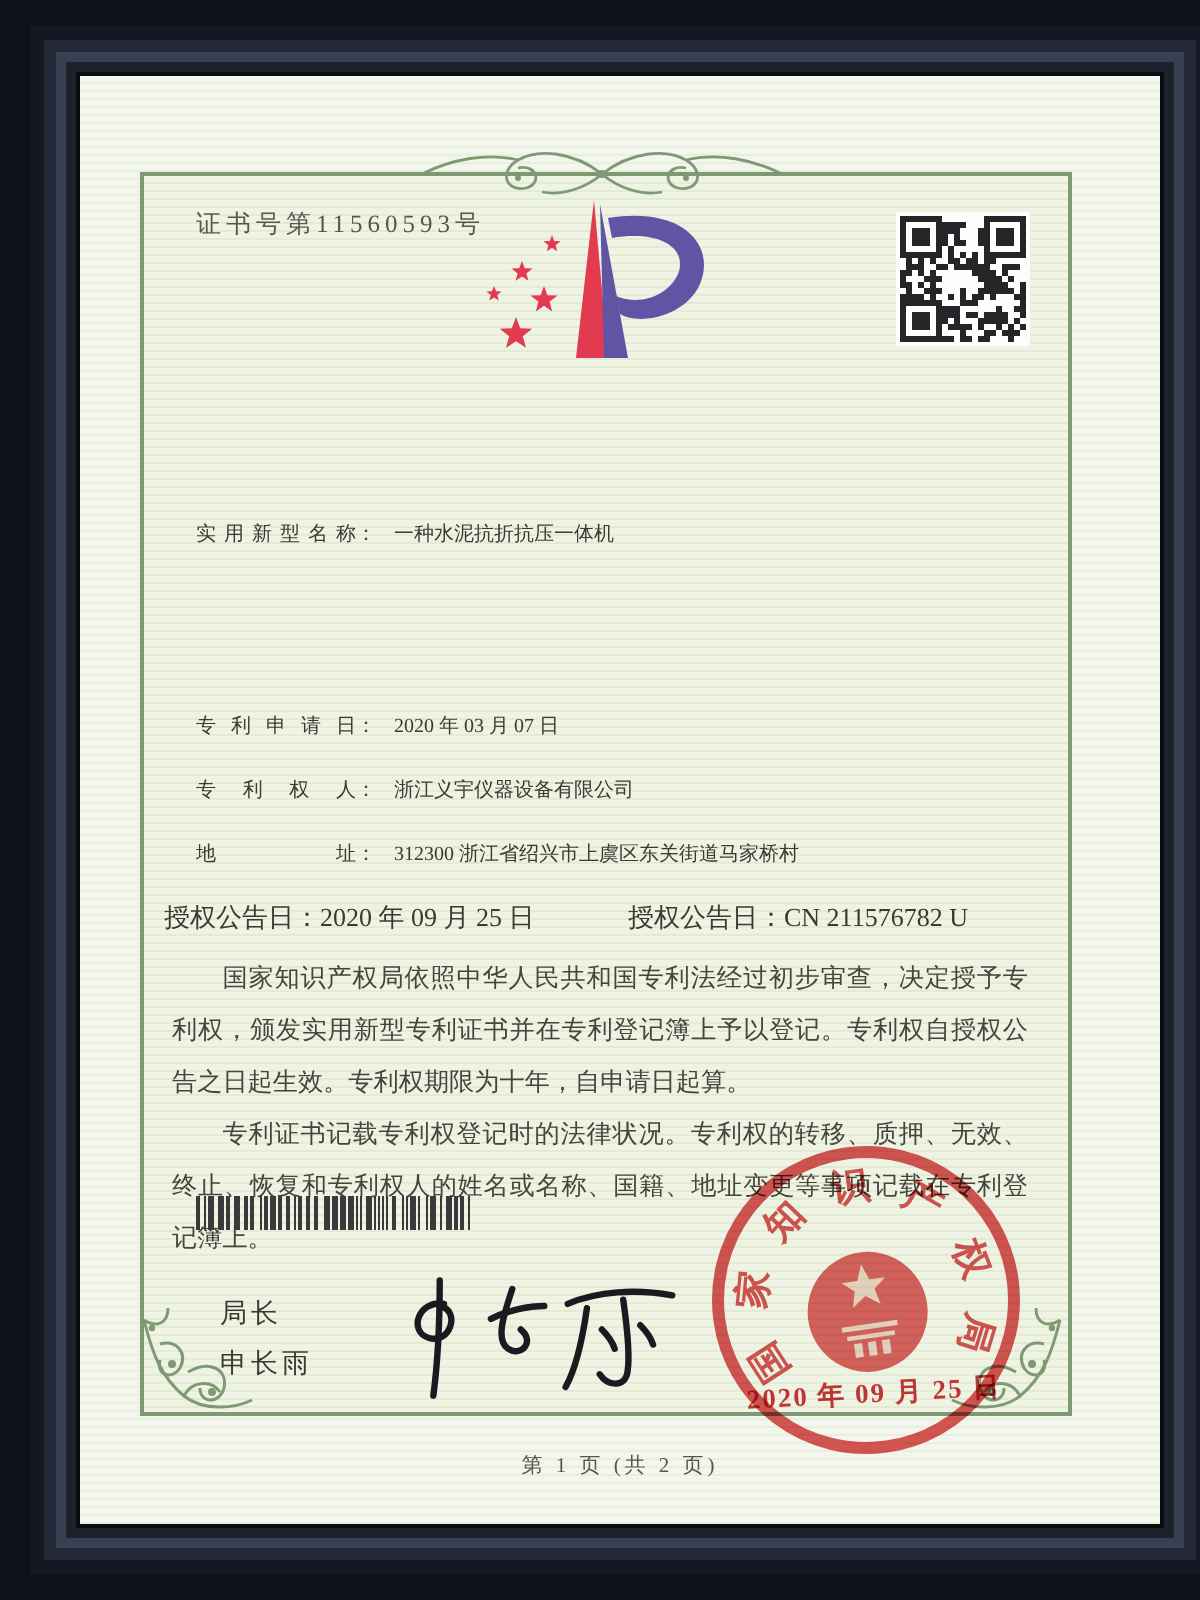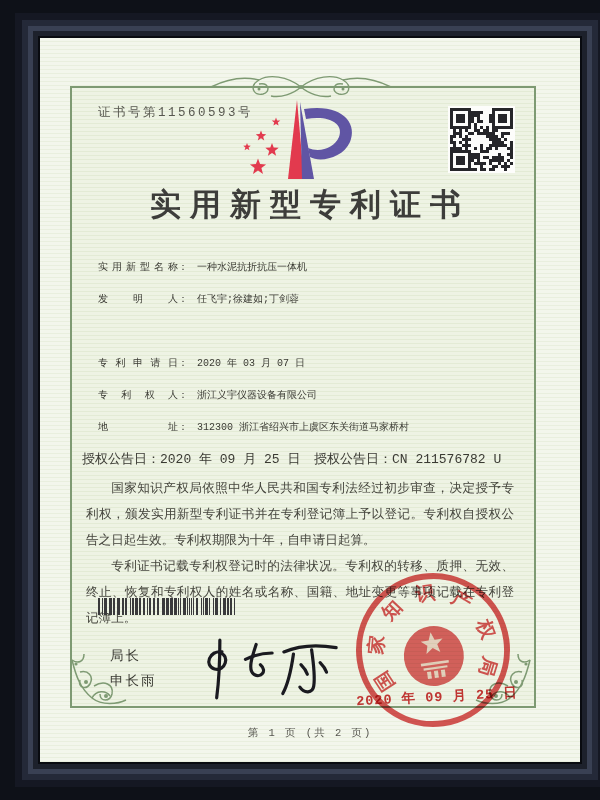--- a/index.html
+++ b/index.html
@@ -3,21 +3,21 @@
 <meta charset="utf-8">
 <style>
   html,body{margin:0;padding:0;}
   body{width:600px;height:800px;background:#0e1118;font-family:"Liberation Serif","DejaVu Serif",serif;overflow:hidden;}
   .stage{position:relative;width:600px;height:800px;background:
     linear-gradient(135deg,#141722 0%,#1a1e2b 40%,#10131c 100%);}
   
   .paper{position:absolute;left:40px;top:38px;width:540px;height:724px;
     background:repeating-linear-gradient(180deg,#f3f6ec 0px,#f3f6ec 3px,#e9efde 3px,#e9efde 4px);
     box-shadow:0 0 0 2px #090b10,0 0 0 7px #1d212c,0 0 0 12px #394053,
-               0 0 0 18px #242938,0 0 0 25px #151823,0 0 0 42px #0e1118;font-family:Liberation Mono, monospace;}
+               0 0 0 18px #242938,0 0 0 25px #151823,0 0 0 42px #0e1118;}
   .inner-area{position:absolute;left:30px;top:48px;width:462px;height:618px;
     border:2px solid #7e9a73;
     background:repeating-linear-gradient(180deg,#eef3e4 0px,#eef3e4 3px,#e3ebd5 3px,#e3ebd5 4px);}
   .cert-no{position:absolute;left:58px;top:66px;font-size:12.5px;letter-spacing:2.5px;color:#57574f;}
   .logo{position:absolute;left:180px;top:56px;width:160px;height:92px;}
   .qr{position:absolute;left:408px;top:68px;width:63px;height:63px;background:#fdfdfb;padding:2px;}
   .title{position:absolute;left:0;top:146px;width:100%;margin:0;text-align:center;
     font-size:31px;font-weight:700;letter-spacing:9px;color:#3d3d3a;}
   .field-row{position:absolute;left:58px;font-size:10px;color:#3a3a33;white-space:nowrap;}
   .flabel{display:inline-block;width:80px;text-align:justify;text-align-last:justify;}
@@ -339,27 +339,23 @@
         <rect x="6" y="20" width="1" height="1" fill="#26262a"></rect>
         <rect x="7" y="20" width="1" height="1" fill="#26262a"></rect>
         <rect x="8" y="20" width="1" height="1" fill="#26262a"></rect>
         <rect x="10" y="20" width="1" height="1" fill="#26262a"></rect>
         <rect x="11" y="20" width="1" height="1" fill="#26262a"></rect>
         <rect x="13" y="20" width="1" height="1" fill="#26262a"></rect>
         <rect x="14" y="20" width="1" height="1" fill="#26262a"></rect>
         <rect x="18" y="20" width="1" height="1" fill="#26262a"></rect>
       </svg>
 
-    <h1 class="title">实用新型专利证书</h1>
 
     <div class="field-row" style="top:222px">
       <span class="flabel">实用新型名称</span><span class="fcolon">：</span><span class="fvalue">一种水泥抗折抗压一体机</span>
-    </div>
-    <div class="field-row" style="top:254px">
-      <span class="flabel">发明人</span><span class="fcolon">：</span><span class="fvalue">任飞宇;徐建如;丁剑蓉</span>
     </div>
     <div class="field-row" style="top:318px">
       <span class="flabel">专利申请日</span><span class="fcolon">：</span><span class="fvalue">2020 年 03 月 07 日</span>
     </div>
     <div class="field-row" style="top:350px">
       <span class="flabel">专利权人</span><span class="fcolon">：</span><span class="fvalue">浙江义宇仪器设备有限公司</span>
     </div>
     <div class="field-row" style="top:382px">
       <span class="flabel">地址</span><span class="fcolon">：</span><span class="fvalue">312300 浙江省绍兴市上虞区东关街道马家桥村</span>
     </div>

